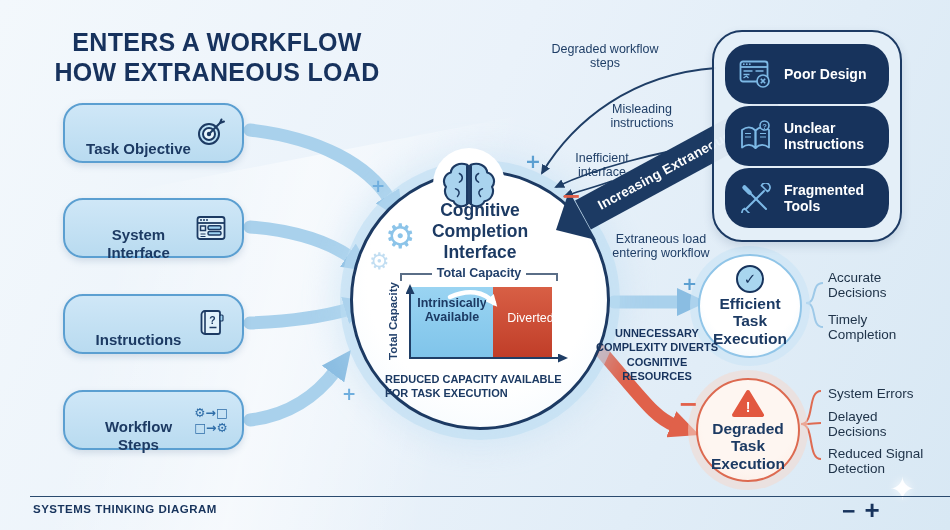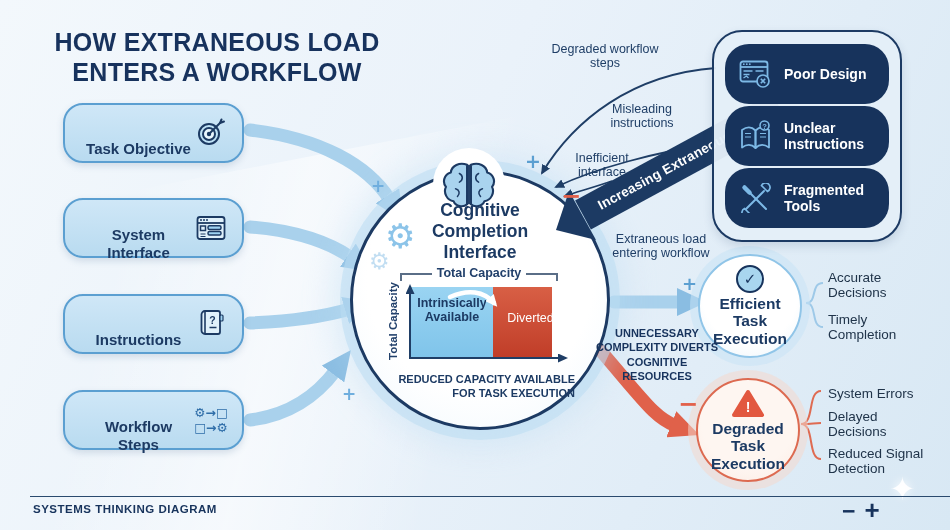--- a/index.html
+++ b/index.html
@@ -47,21 +47,21 @@
 
   .bar{position:absolute;top:287px;height:71px;z-index:2;}
   #bar-blue{left:411px;width:82px;background:linear-gradient(180deg,#9ad4f2,#7fc4ea);}
   #bar-red{left:493px;width:59px;background:linear-gradient(180deg,#d85f45,#c03d28);}
   #bar-blue-label{left:412px;top:297px;width:80px;text-align:center;z-index:2;
     font-size:12.5px;font-weight:700;color:#1c3a63;line-height:1.1;}
   #bar-red-label{left:493px;top:311px;width:59px;text-align:center;z-index:2;
     font-size:12.5px;font-weight:500;color:#ffffff;padding-left:8px;}
   #y-label{left:349px;top:314px;width:90px;height:14px;text-align:center;z-index:2;
     font-size:11.5px;font-weight:600;color:#22406b;transform:rotate(-90deg);}
-  #chart-caption{left:385px;top:372px;width:190px;text-align:right;z-index:2;
+  #chart-caption{left:385px;top:372px;width:190px;text-align:left;z-index:2;
     font-size:11px;font-weight:800;color:#1c3a63;line-height:1.3;}
 
   #sources-panel{left:712px;top:30px;width:190px;height:212px;z-index:4;
     background:rgba(228,238,248,.96);border:2.5px solid #1c3a63;border-radius:30px;
     box-sizing:border-box;padding:12px 11px;display:flex;flex-direction:column;gap:2px;
     box-shadow:0 4px 10px rgba(40,70,110,.15);}
   .pill{flex:1;background:#17335c;border-radius:24px;display:flex;align-items:center;
     gap:9px;padding:0 8px 0 12px;}
   .pill-icon{width:38px;flex:0 0 auto;display:flex;justify-content:center;}
   .pill-label{font-size:14px;font-weight:800;color:#ffffff;line-height:1.15;width:92px;}
@@ -127,22 +127,22 @@
     <path d="M806,303 C818,303 810,327 823,327"></path>
   </g>
   <g stroke="#df6b52" stroke-width="2" fill="none">
     <path d="M801,424 C815,424 807,391 821,391"></path>
     <path d="M801,424 C813,424 813,423 821,423"></path>
     <path d="M801,424 C815,424 807,459 821,459"></path>
   </g>
 </svg>
 
 <div id="title" class="abs">
+  <div>ENTERS A WORKFLOW</div>
   <div>HOW EXTRANEOUS LOAD</div>
-  <div>ENTERS A WORKFLOW</div>
 </div>
 
 <div class="input-box" style="top:103px">
   <div class="input-label">Task Objective</div>
   <div class="input-icon">
     <svg width="30" height="30" viewBox="0 0 30 30">
       <circle cx="13" cy="16" r="10" fill="#bfe2f6" stroke="#1c3a63" stroke-width="2"></circle>
       <circle cx="13" cy="16" r="6" fill="#e9f6fd" stroke="#1c3a63" stroke-width="2"></circle>
       <circle cx="13" cy="16" r="2.2" fill="#1c3a63"></circle>
       <line x1="13.5" y1="15.5" x2="24" y2="5" stroke="#1c3a63" stroke-width="2" stroke-linecap="round"></line>

